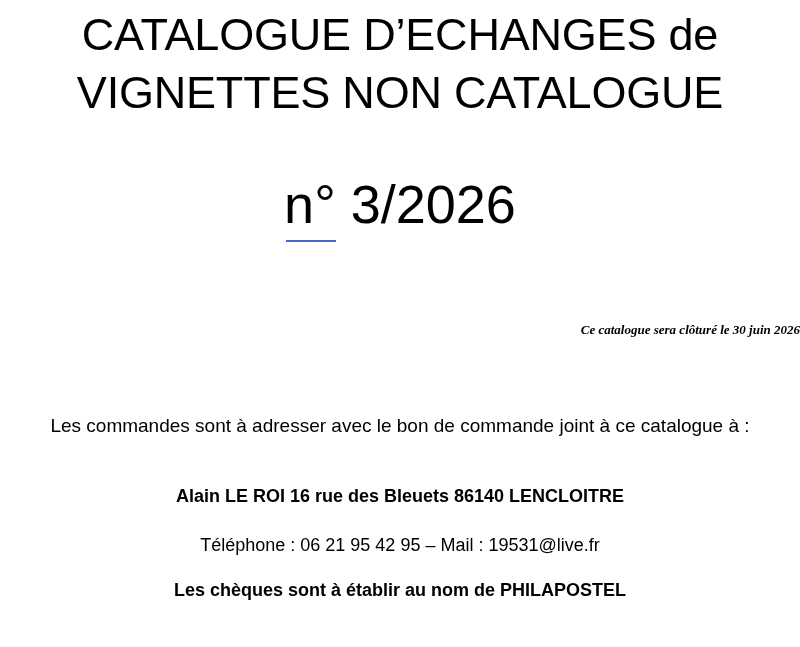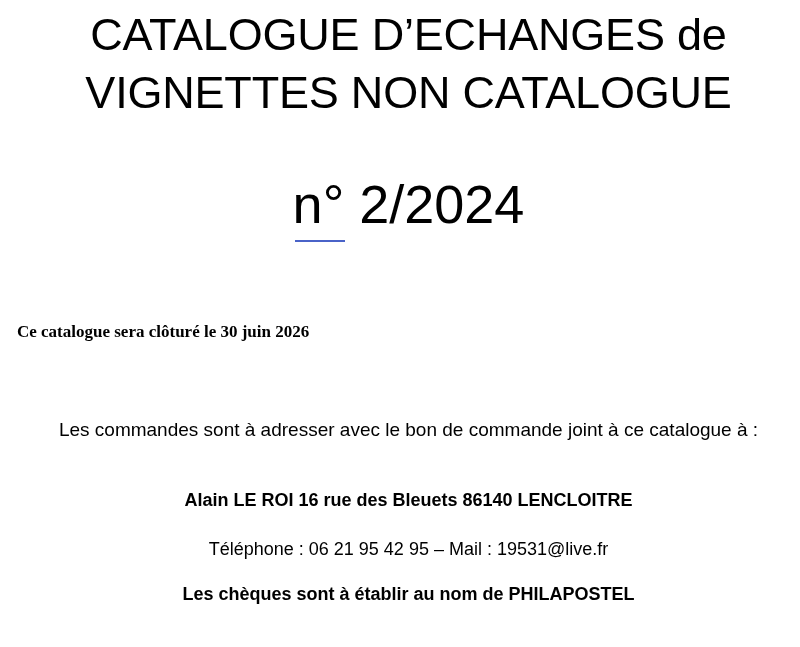--- a/index.html
+++ b/index.html
@@ -13,21 +13,20 @@
     background: #ffffff;
     font-family: "Liberation Sans", sans-serif;
     color: #000000;
     overflow: hidden;
   }
   .page {
     position: relative;
     width: 800px;
     height: 647px;
     box-sizing: border-box;
-    padding-left: 17px;
   }
 
   
   .title-block {
     text-align: center;
     padding-top: 6px;
   }
   .title-line {
     font-size: 45px;
     line-height: 58px;
@@ -52,24 +51,25 @@
     position: absolute;
     left: 2px;
     bottom: -8px;
     width: 50px;
     height: 2px;
     background: #4a63c8;
   }
 
   
   .closing {
-    text-align: left;
+    text-align: right;
     margin-top: 88px;
-    font-size: 17px;
+    font-size: 13px;
     font-weight: bold;
+    font-style: italic;
     font-family: "Liberation Serif", serif;
   }
 
   
   .orders {
     text-align: center;
     margin-top: 77px;
     font-size: 19px;
     font-weight: 400;
   }
@@ -99,21 +99,21 @@
 
 <div class="page">
 
   <div class="title-block">
     <div class="title-line">CATALOGUE D’ECHANGES de</div>
     <div class="title-line">VIGNETTES NON CATALOGUE</div>
   </div>
 
   <div class="issue-wrap">
     <div class="issue">
-      <span>n° 2/2024</span>
+      <span>n° 3/2026</span>
       <span class="underline-seg"></span>
     </div>
   </div>
 
   <div class="closing">Ce catalogue sera clôturé le 30 juin 2026</div>
 
   <div class="orders">Les commandes sont à adresser avec le bon de commande joint à ce catalogue à :</div>
 
   <div class="contact">
     <div class="addr">Alain LE ROI 16 rue des Bleuets 86140 LENCLOITRE</div>

